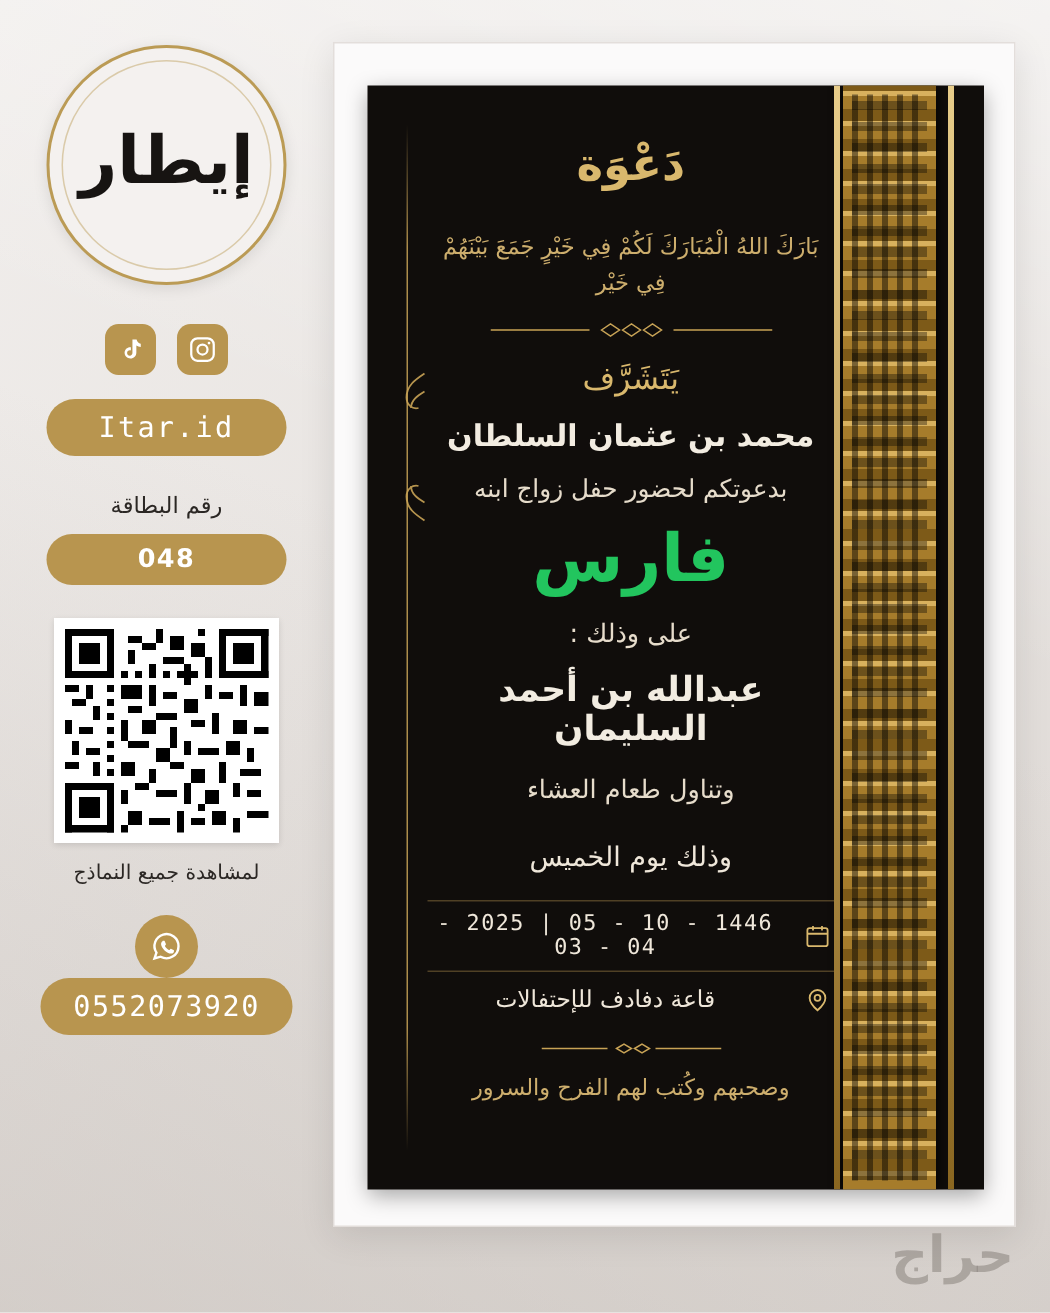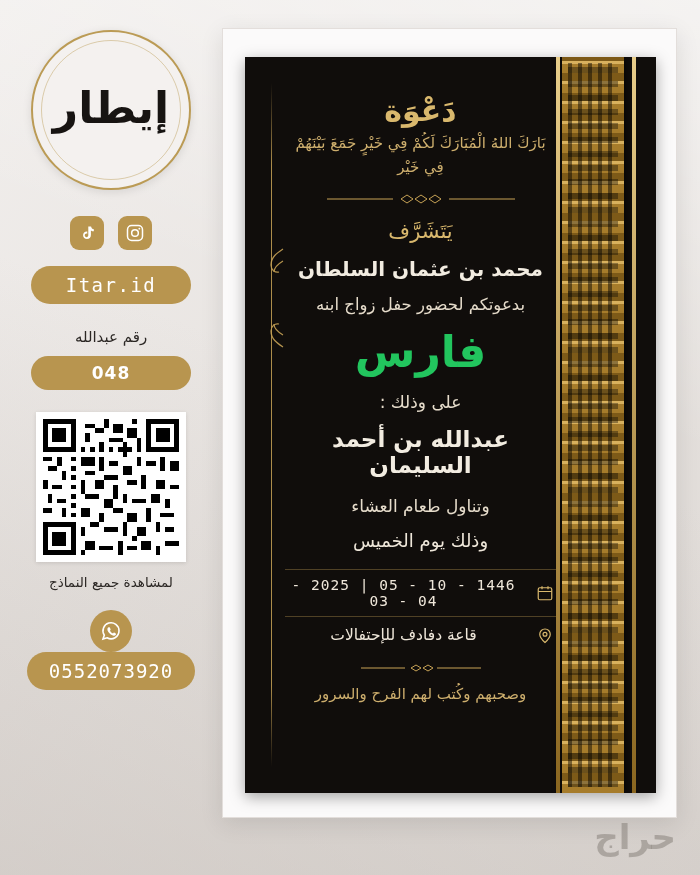--- a/index.html
+++ b/index.html
@@ -165,40 +165,40 @@
 
   .content{
     position:absolute; top:0; right:100px; left:40px; bottom:0;
     display:flex; flex-direction:column; align-items:center;
     text-align:center; direction:rtl;
     padding-top:36px;
   }
 
   .t-dawa{
     font-size:30px; letter-spacing:6px; color:#d9b86d; font-weight:700;
-    margin-bottom:1px;
+    margin-bottom:22px;
   }
   .t-basmala{
     font-size:15px; color:#cdae6d; line-height:1.6; margin-top:2px;
     letter-spacing:0px;
   }
   .divider{
     margin:14px 0 10px; width:188px; height:12px; color:#c8a356;
   }
   .t-yatasharraf{ font-size:21px; color:#d9b86d; letter-spacing:5px; margin-top:4px; }
   .t-host{ font-size:20px; font-weight:700; color:#f2ece1; margin-top:14px; letter-spacing:.5px;}
   .t-line{ font-size:16.5px; color:#e6dccb; margin-top:14px; letter-spacing:.5px; }
   .t-groom{
     font-size:44px; color:#22c55e; margin-top:16px; font-weight:700;
     line-height:1; letter-spacing:2px;
   }
   .t-ala{ font-size:17px; color:#e6dccb; margin-top:18px; }
   .t-bride{ font-size:23px; font-weight:700; color:#f2ece1; margin-top:14px; }
   .t-dinner{ font-size:17px; color:#e6dccb; margin-top:18px; letter-spacing:2px; }
-  .t-day{ font-size:18px; color:#efe7da; margin-top:14px; letter-spacing:2px;text-align:center; }
+  .t-day{ font-size:18px; color:#efe7da; margin-top:24px; letter-spacing:2px;text-align:center; }
 
   .info-rows{ margin-top:18px; width:100%; }
   .info-row{
     display:flex; align-items:center; justify-content:flex-start;
     gap:12px; direction:rtl;
     padding:7px 0;
     font-size:14.5px; color:#efe7da;
   }
   .info-row .ico{ width:22px; height:22px; color:#d9b86d; flex:0 0 22px; display:flex; align-items:center; justify-content:center;}
   .info-row .txt{ flex:1; text-align:center; letter-spacing:1px; font-family:"DejaVu Sans Mono","Liberation Mono",monospace;}
@@ -239,21 +239,21 @@
       </div>
       <div class="sq-icon">
         <svg width="19" height="19" viewBox="0 0 24 24" fill="currentColor">
           <path d="M16.5 3c.4 1.9 1.6 3.3 3.5 3.6v2.6c-1.4 0-2.6-.4-3.7-1.1v5.8c0 3-2.1 5.1-5 5.1-2.7 0-4.9-2-4.9-4.8 0-2.9 2.3-5 5.3-4.7v2.7c-.3-.1-.6-.1-.9-.1-1.3 0-2.3 1-2.3 2.2 0 1.3 1 2.3 2.3 2.3 1.3 0 2.2-1 2.2-2.4V3h3.5z"></path>
         </svg>
       </div>
     </div>
 
     <div class="handle-pill">Itar.id</div>
 
-    <div class="card-no-label">رقم عبدالله</div>
+    <div class="card-no-label">رقم البطاقة</div>
     <div class="card-no-pill">048</div>
 
     <div class="qr-box">
       <svg viewBox="0 0 29 29" shape-rendering="crispEdges">
         <rect width="29" height="29" fill="#ffffff"></rect>
         <g fill="#000000">
 
           <rect x="0" y="0" width="7" height="1"></rect>
             <rect x="0" y="6" width="7" height="1"></rect>
           <rect x="0" y="0" width="1" height="7"></rect>

